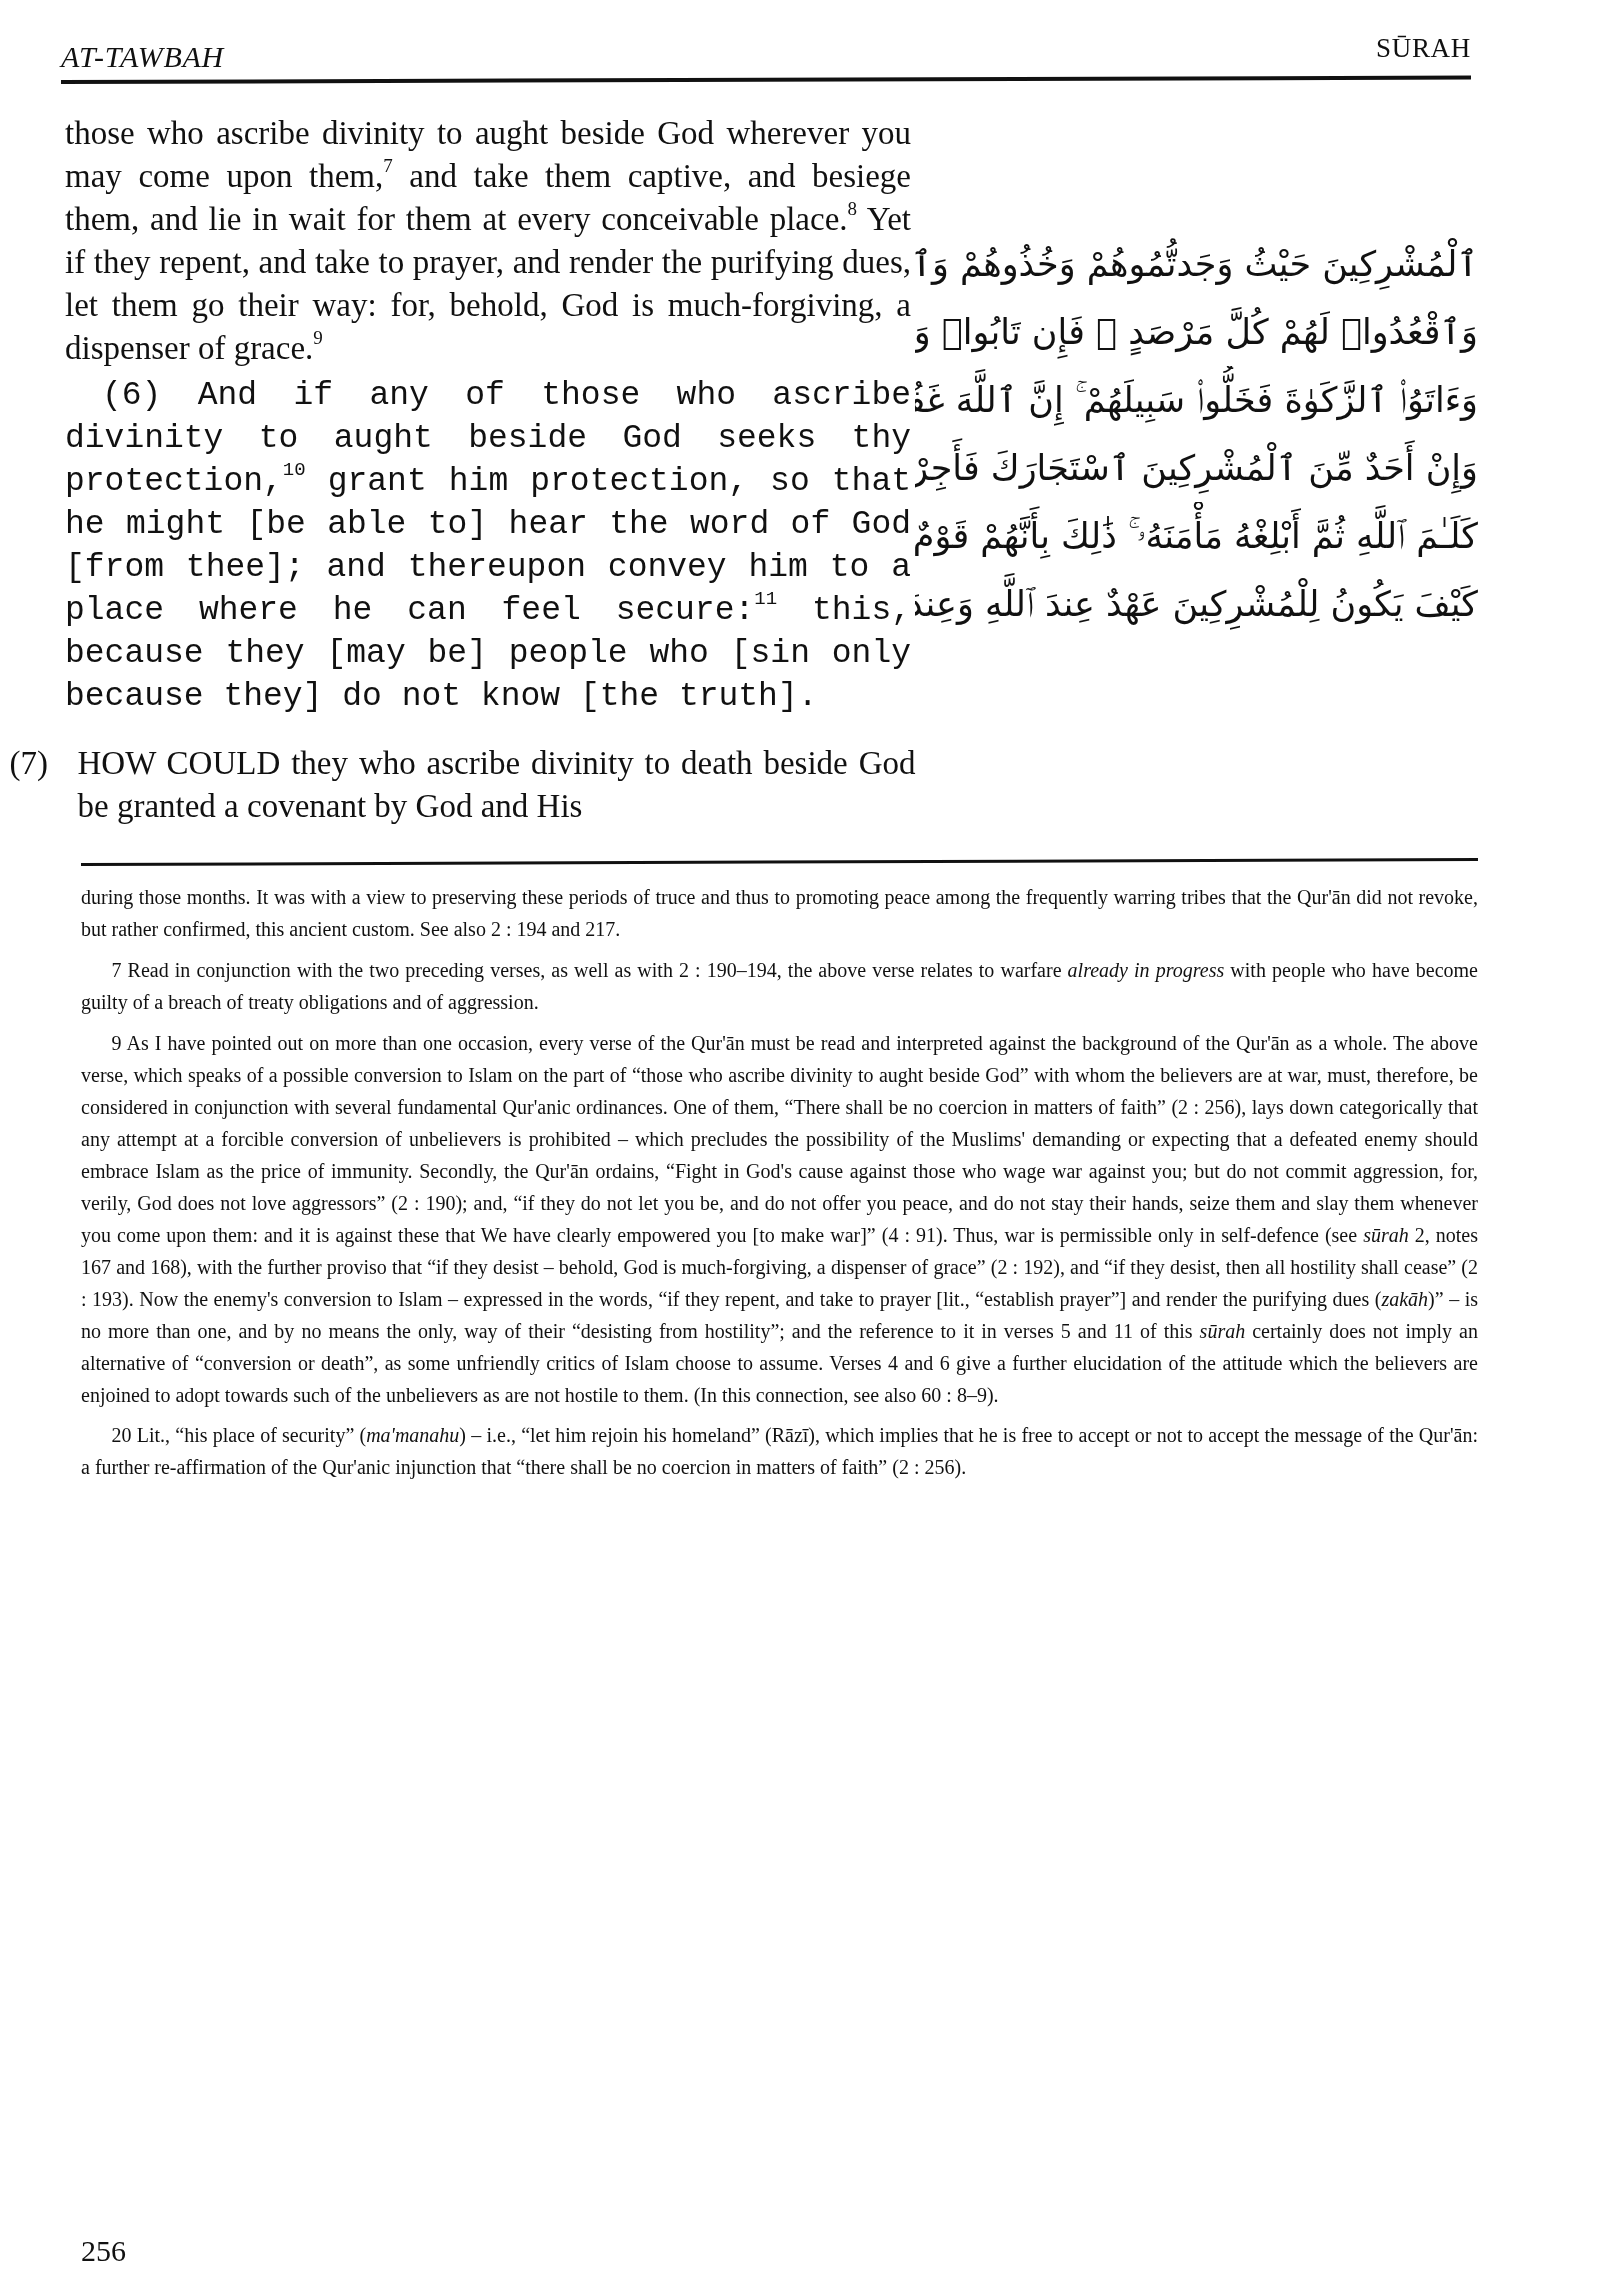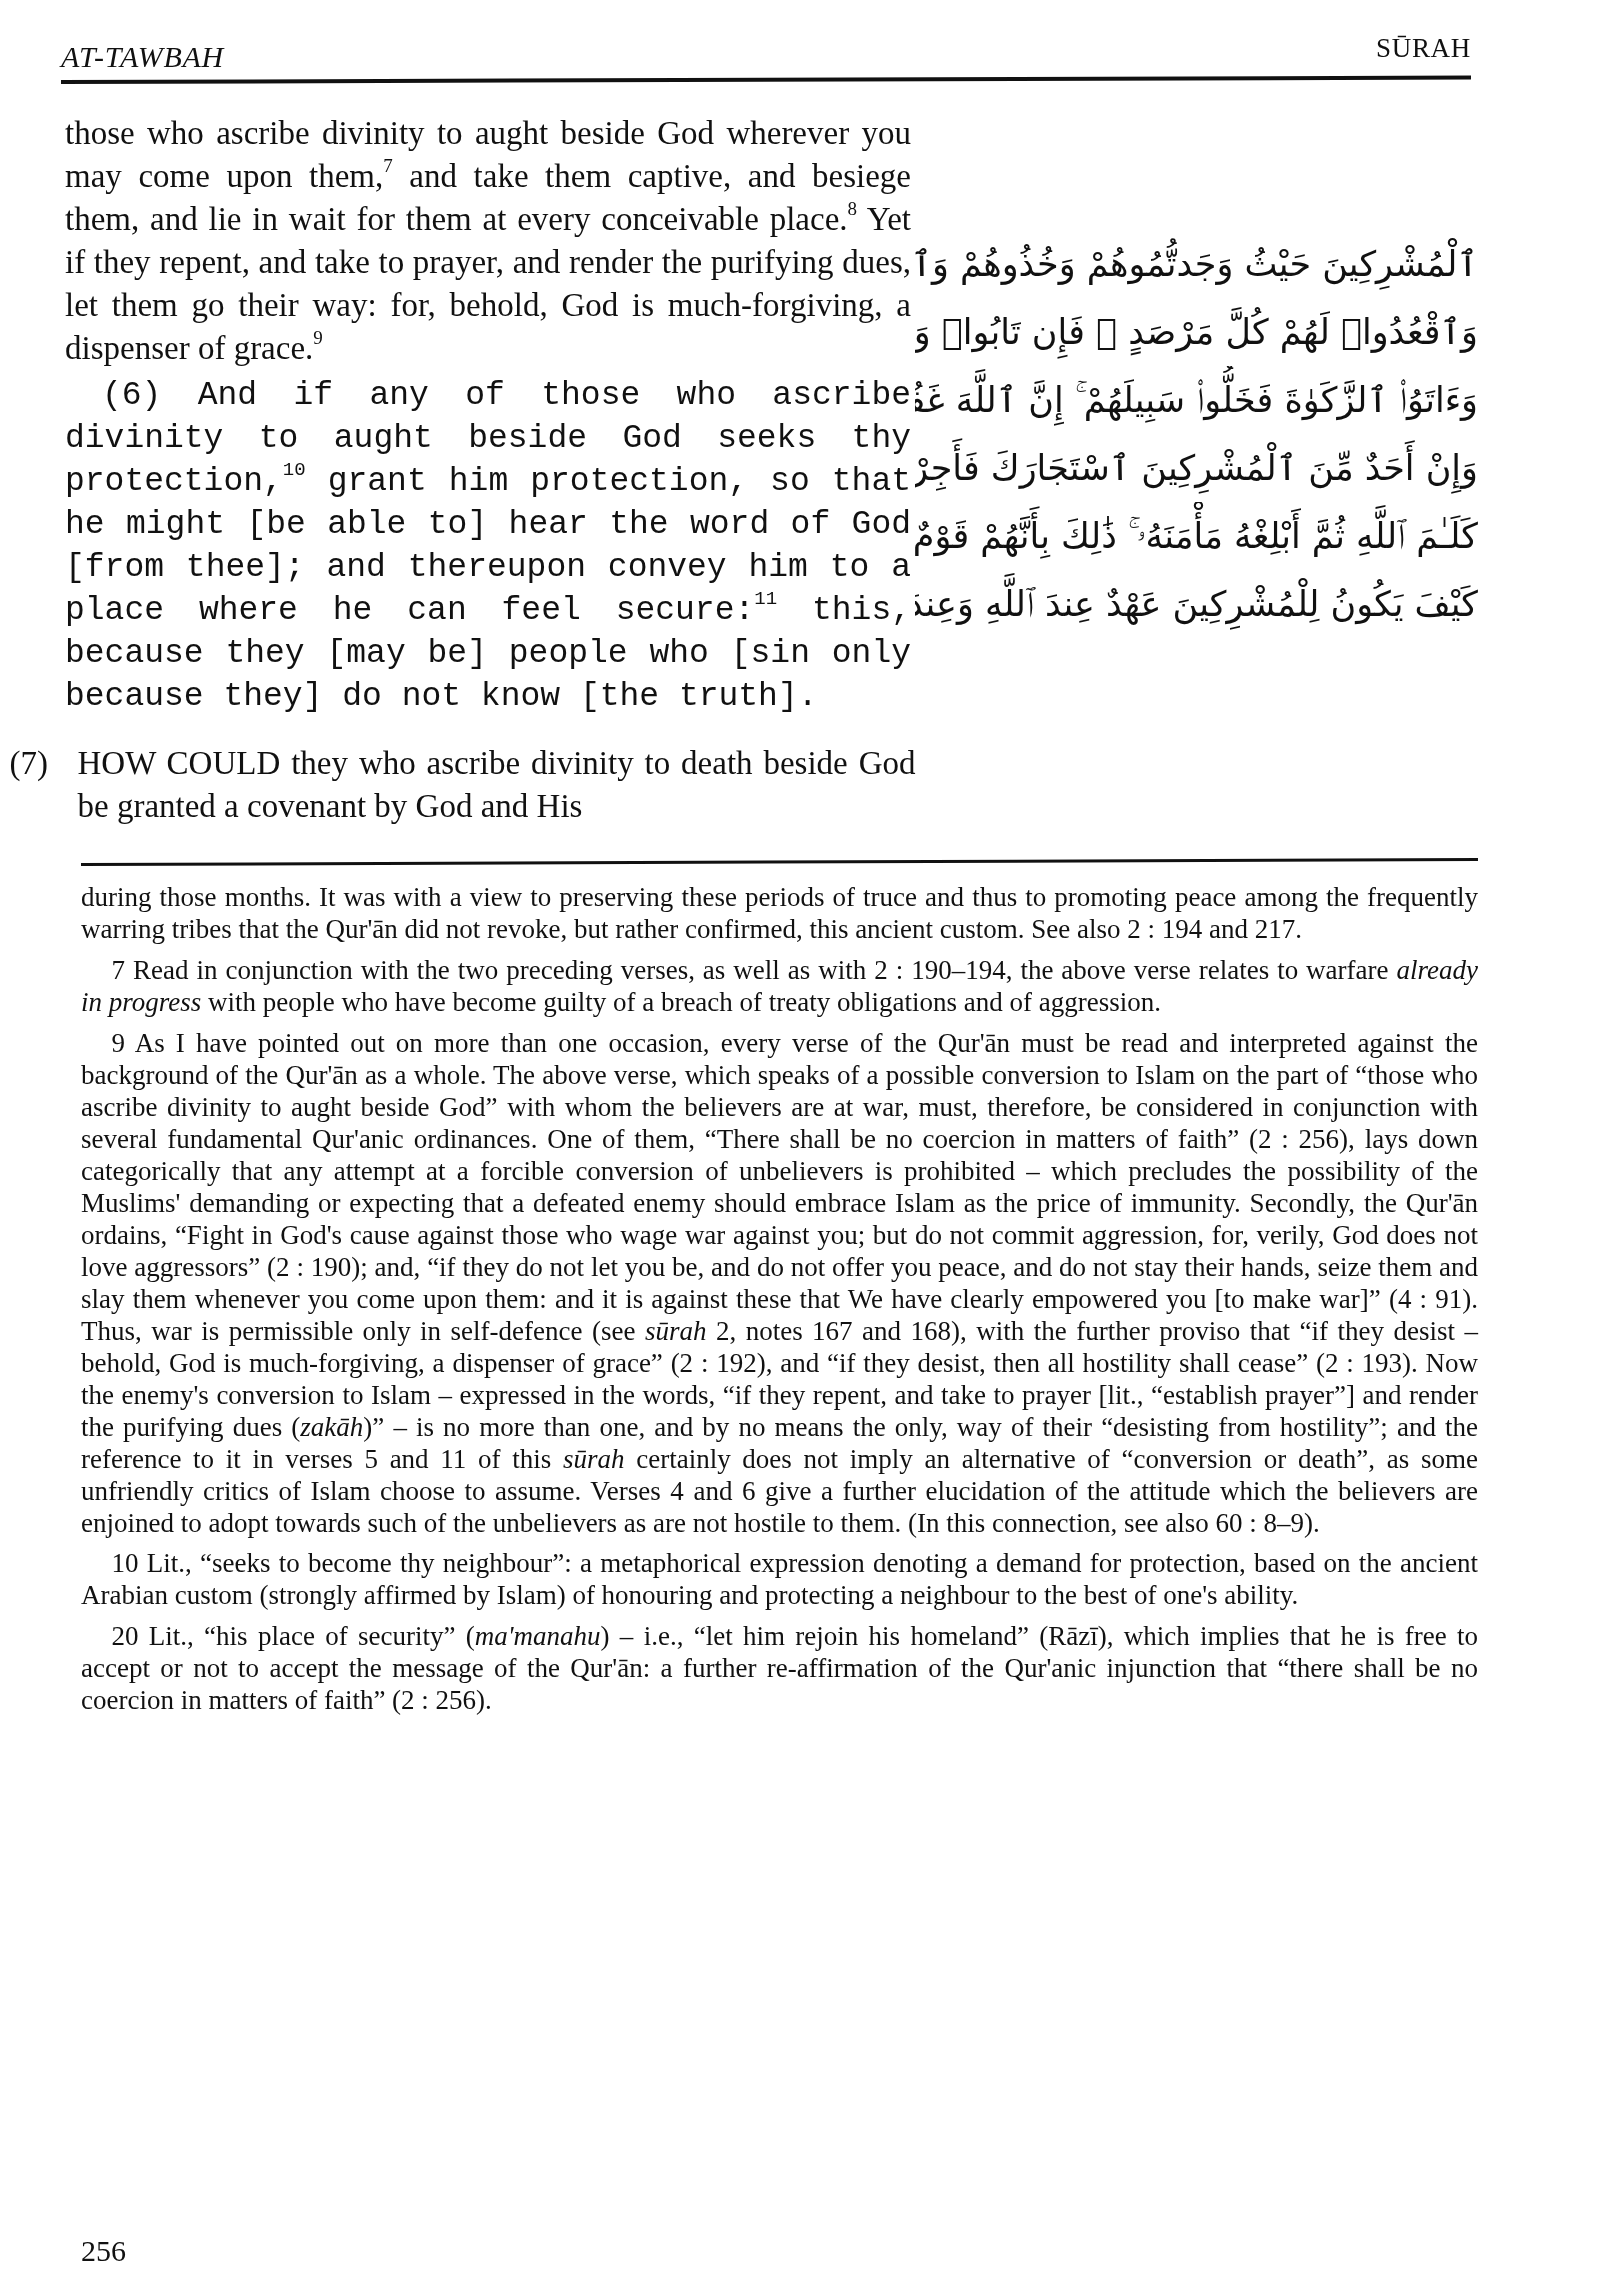--- a/index.html
+++ b/index.html
@@ -40,21 +40,21 @@
     direction: rtl; text-align: justify;
     font-family: "DejaVu Sans", sans-serif; font-size: 35px; line-height: 68px;
   }
   .arabic-col .line { display: block; white-space: nowrap; overflow: hidden; text-align: right; }
   .foot-rule {
     position: absolute; left: 81px; top: 863px; width: 1397px; height: 3.4px;
     background: #111; transform: rotate(-0.2deg); transform-origin: left center;
   }
   .footnotes {
     position: absolute; left: 81px; top: 881px; width: 1397px;
-    font-size: 27px; line-height: 32px; text-align: justify;
+    font-size: 20px; line-height: 32px; text-align: justify;
   }
   .footnotes p { margin: 0 0 8.8px 0; }
   .footnotes .note { text-indent: 30.5px; }
   .page-number {
     position: absolute; left: 81px; top: 2234px; font-size: 30px;
   }
 </style>
 </head>
 <body>
 
@@ -86,18 +86,17 @@
   <span class="line"><span>كَلَـٰمَ ٱللَّهِ ثُمَّ أَبْلِغْهُ مَأْمَنَهُۥ ۚ ذَٰلِكَ بِأَنَّهُمْ قَوْمٌ لَّا يَعْلَمُونَ</span></span>
   <span class="line">كَيْفَ يَكُونُ لِلْمُشْرِكِينَ عَهْدٌ عِندَ ٱللَّهِ وَعِندَ رَسُولِهِۦٓ</span>
 </div>
 
 <div class="foot-rule"></div>
 
 <div class="footnotes">
   <p>during those months. It was with a view to preserving these periods of truce and thus to promoting peace among the frequently warring tribes that the Qur'ān did not revoke, but rather confirmed, this ancient custom. See also 2 : 194 and 217.</p>
   <p class="note"><span>7 Read in conjunction with the two preceding verses, as well as with 2 : 190–194, the above verse relates to warfare </span><i>already in progress</i><span> with people who have become guilty of a breach of treaty obligations and of aggression.</span></p>
   <p class="note"><span>9 As I have pointed out on more than one occasion, every verse of the Qur'ān must be read and interpreted against the background of the Qur'ān as a whole. The above verse, which speaks of a possible conversion to Islam on the part of “those who ascribe divinity to aught beside God” with whom the believers are at war, must, therefore, be considered in conjunction with several fundamental Qur'anic ordinances. One of them, “There shall be no coercion in matters of faith” (2 : 256), lays down categorically that any attempt at a forcible conversion of unbelievers is prohibited – which precludes the possibility of the Muslims' demanding or expecting that a defeated enemy should embrace Islam as the price of immunity. Secondly, the Qur'ān ordains, “Fight in God's cause against those who wage war against you; but do not commit aggression, for, verily, God does not love aggressors” (2 : 190); and, “if they do not let you be, and do not offer you peace, and do not stay their hands, seize them and slay them whenever you come upon them: and it is against these that We have clearly empowered you [to make war]” (4 : 91). Thus, war is permissible only in self-defence (see </span><i>sūrah</i><span> 2, notes 167 and 168), with the further proviso that “if they desist – behold, God is much-forgiving, a dispenser of grace” (2 : 192), and “if they desist, then all hostility shall cease” (2 : 193). Now the enemy's conversion to Islam – expressed in the words, “if they repent, and take to prayer [lit., “establish prayer”] and render the purifying dues (</span><i>zakāh</i><span>)” – is no more than one, and by no means the only, way of their “desisting from hostility”; and the reference to it in verses 5 and 11 of this </span><i>sūrah</i><span> certainly does not imply an alternative of “conversion or death”, as some unfriendly critics of Islam choose to assume. Verses 4 and 6 give a further elucidation of the attitude which the believers are enjoined to adopt towards such of the unbelievers as are not hostile to them. (In this connection, see also 60 : 8–9).</span></p>
-  <p class="note">10 Lit., “seeks to become thy neighbour”: a metaphorical expression denoting a demand for protection, based on the ancient Arabian custom (strongly affirmed by Islam) of honouring and protecting a neighbour to the best of one's ability.</p>
   <p class="note"><span>20 Lit., “his place of security” (</span><i>ma'manahu</i><span>) – i.e., “let him rejoin his homeland” (Rāzī), which implies that he is free to accept or not to accept the message of the Qur'ān: a further re-affirmation of the Qur'anic injunction that “there shall be no coercion in matters of faith” (2 : 256).</span></p>
 </div>
 
 <div class="page-number">256</div>
 
 
 </body></html>

